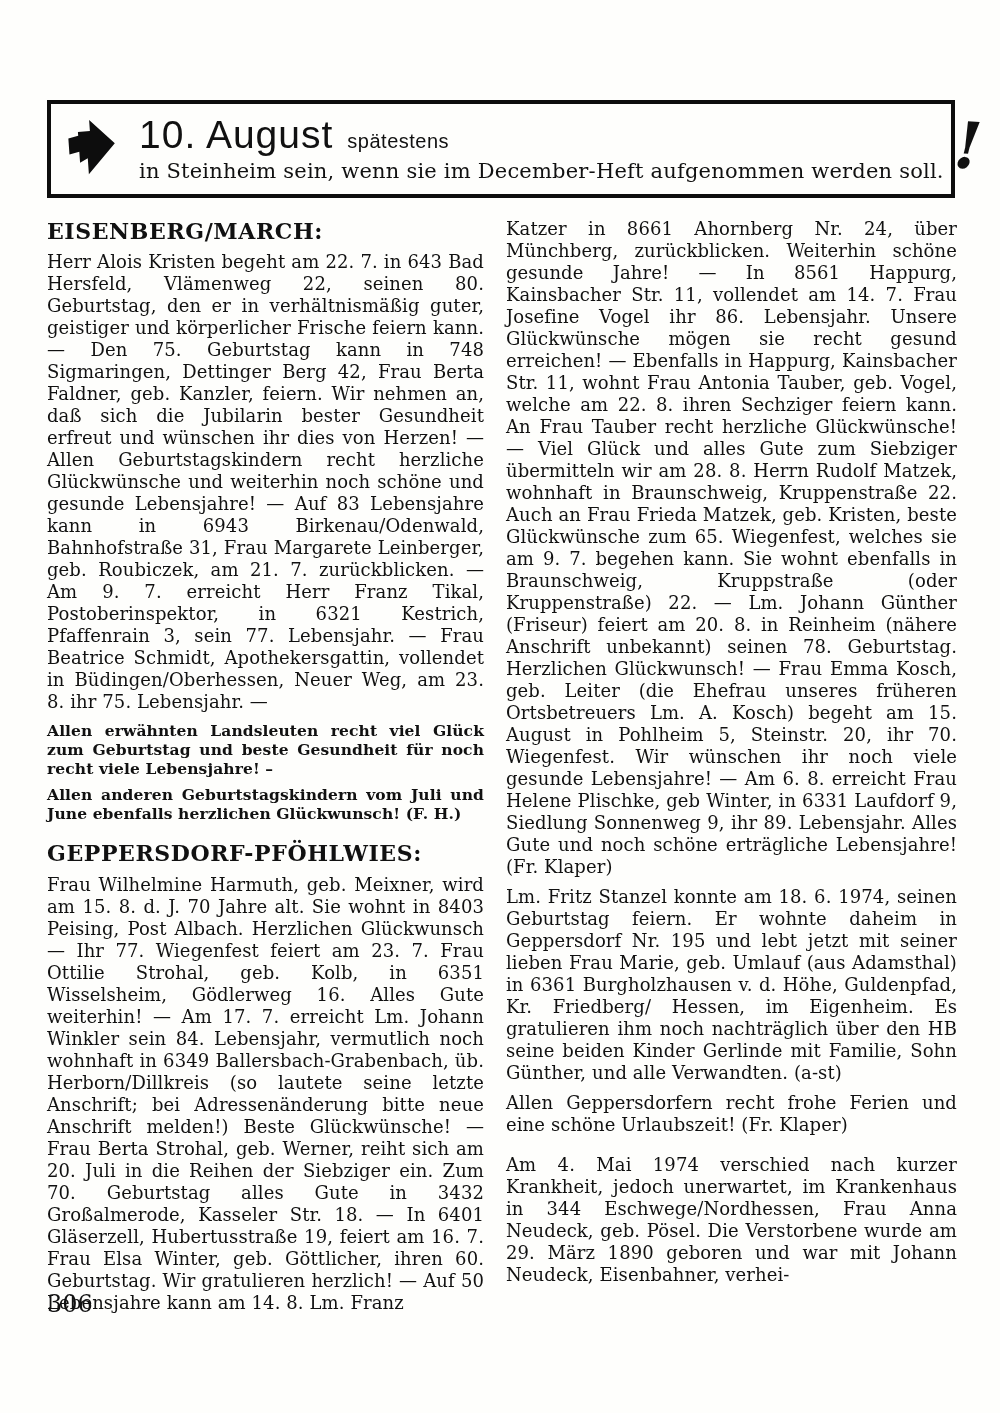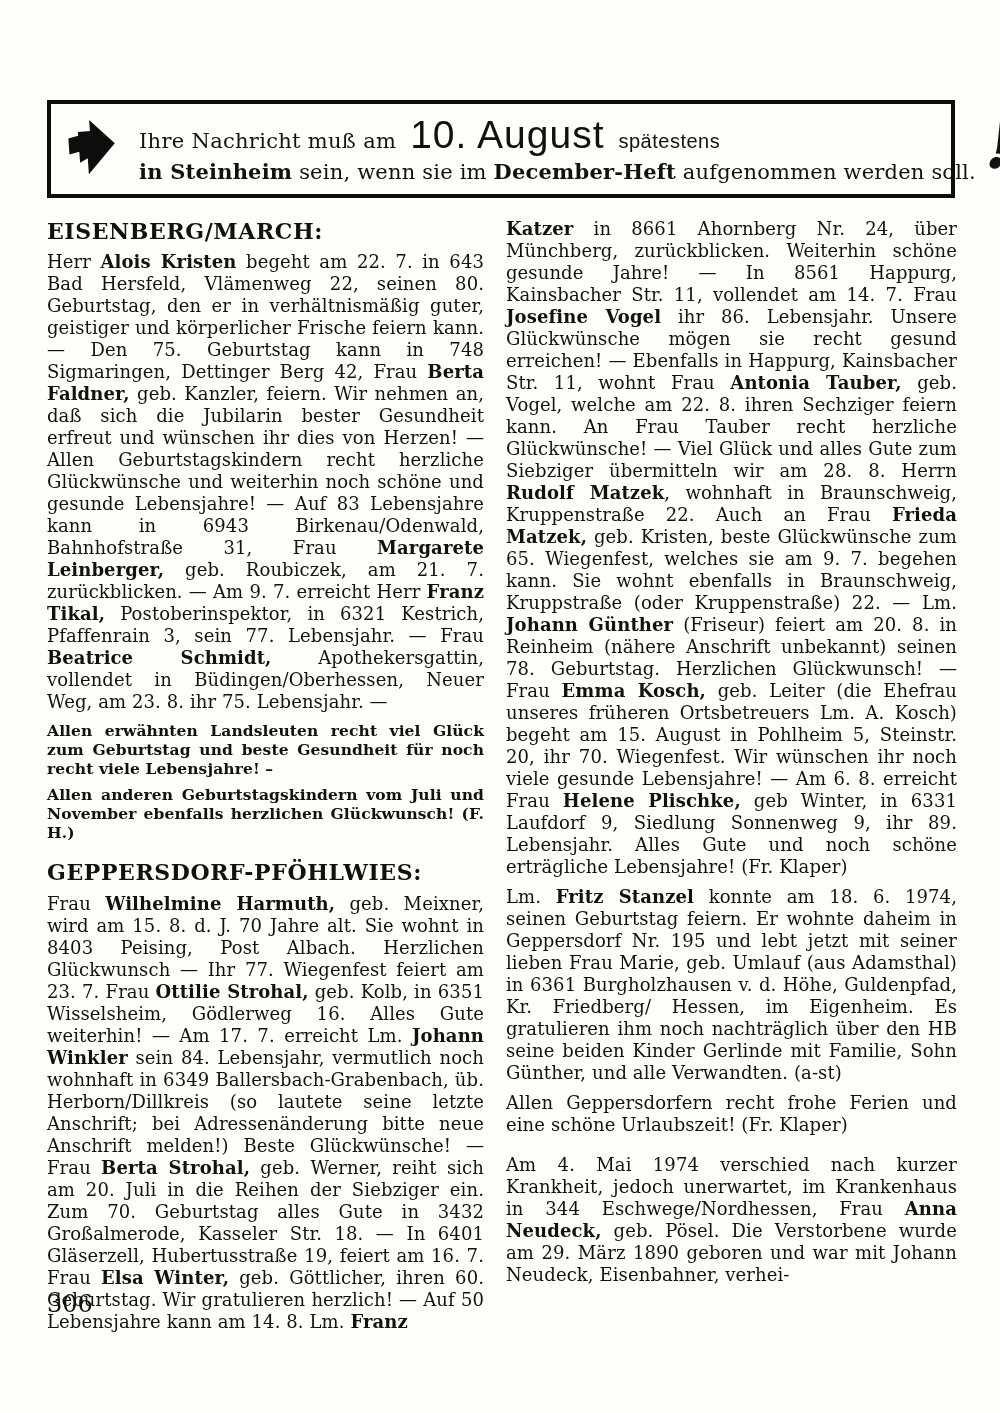--- a/index.html
+++ b/index.html
@@ -74,57 +74,56 @@
   p.note-para{
     margin:0 0 7px 0;
     font-size:15.5px;
     line-height:19px;
     text-align:justify;
     font-weight:600;
     letter-spacing:0.1px;
   }
   .section2-gap{height:10px;}
   p.tight{margin-bottom:18px;}
-  b{font-weight:bold;}
+  b{font-weight:normal;}
   
   .pageno{
     position:absolute;
     left:47px;bottom:95px;
     font-size:24px;
   }
 </style>
 </head>
 <body>
 
 <div class="page">
 
   <div class="notice-box">
     <span class="arrow-wrap">
       <svg width="52" height="58" viewBox="0 0 52 58" aria-hidden="true">
         <polygon points="14,13 26,13 26,2 50,27 22,56 22,40 14,44 14,33 4,35 4,19 14,17" fill="#0d0d0d" transform="rotate(-4 26 29)"></polygon>
       </svg>
     </span>
     <div class="notice-text">
       <div class="notice-line1">
-        <span class="nl1-prefix">Ihre Nachricht muß am</span>
         <span class="nl1-date">10. August</span>
         <span class="nl1-latest">spätestens</span>
       </div>
       <div class="notice-line2"><b>in Steinheim</b> sein, wenn sie im <b>December-Heft</b> aufgenommen werden soll.</div>
     </div>
     <span class="bang">!</span>
   </div>
 
   <div class="columns">
 
     <div class="col left">
       <h2 class="section-heading">EISENBERG/MARCH:</h2>
       <p class="body-para">Herr <b>Alois Kristen</b> begeht am 22. 7. in 643 Bad Hersfeld, Vlämenweg 22, seinen 80. Geburtstag, den er in verhältnismäßig guter, geistiger und körperlicher Frische feiern kann. — Den 75. Geburtstag kann in 748 Sigmaringen, Dettinger Berg 42, Frau <b>Berta Faldner,</b> geb. Kanzler, feiern. Wir nehmen an, daß sich die Jubilarin bester Gesundheit erfreut und wünschen ihr dies von Herzen! — Allen Geburtstagskindern recht herzliche Glückwünsche und weiterhin noch schöne und gesunde Lebensjahre! — Auf 83 Lebensjahre kann in 6943 Birkenau/Odenwald, Bahnhofstraße 31, Frau <b>Margarete Leinberger,</b> geb. Roubiczek, am 21. 7. zurückblicken. — Am 9. 7. erreicht Herr <b>Franz Tikal,</b> Postoberinspektor, in 6321 Kestrich, Pfaffenrain 3, sein 77. Lebensjahr. — Frau <b>Beatrice Schmidt,</b> Apothekersgattin, vollendet in Büdingen/Oberhessen, Neuer Weg, am 23. 8. ihr 75. Lebensjahr. —</p>
       <p class="note-para">Allen erwähnten Landsleuten recht viel Glück zum Geburtstag und beste Gesundheit für noch recht viele Lebensjahre! –</p>
-      <p class="note-para">Allen anderen Geburtstagskindern vom Juli und November ebenfalls herzlichen Glückwunsch! (F. H.)</p>
+      <p class="note-para">Allen anderen Geburtstagskindern vom Juli und June ebenfalls herzlichen Glückwunsch! (F. H.)</p>
       <div class="section2-gap"></div>
       <h2 class="section-heading">GEPPERSDORF-PFÖHLWIES:</h2>
       <p class="body-para">Frau <b>Wilhelmine Harmuth,</b> geb. Meixner, wird am 15. 8. d. J. 70 Jahre alt. Sie wohnt in 8403 Peising, Post Albach. Herzlichen Glückwunsch — Ihr 77. Wiegenfest feiert am 23. 7. Frau <b>Ottilie Strohal,</b> geb. Kolb, in 6351 Wisselsheim, Gödlerweg 16. Alles Gute weiterhin! — Am 17. 7. erreicht Lm. <b>Johann Winkler</b> sein 84. Lebensjahr, vermutlich noch wohnhaft in 6349 Ballersbach-Grabenbach, üb. Herborn/Dillkreis (so lautete seine letzte Anschrift; bei Adressenänderung bitte neue Anschrift melden!) Beste Glückwünsche! — Frau <b>Berta Strohal,</b> geb. Werner, reiht sich am 20. Juli in die Reihen der Siebziger ein. Zum 70. Geburtstag alles Gute in 3432 Großalmerode, Kasseler Str. 18. — In 6401 Gläserzell, Hubertusstraße 19, feiert am 16. 7. Frau <b>Elsa Winter,</b> geb. Göttlicher, ihren 60. Geburtstag. Wir gratulieren herzlich! — Auf 50 Lebensjahre kann am 14. 8. Lm. <b>Franz</b></p>
     </div>
 
     <div class="col right">
       <p class="body-para"><b>Katzer</b> in 8661 Ahornberg Nr. 24, über Münchberg, zurückblicken. Weiterhin schöne gesunde Jahre! — In 8561 Happurg, Kainsbacher Str. 11, vollendet am 14. 7. Frau <b>Josefine Vogel</b> ihr 86. Lebensjahr. Unsere Glückwünsche mögen sie recht gesund erreichen! — Ebenfalls in Happurg, Kainsbacher Str. 11, wohnt Frau <b>Antonia Tauber,</b> geb. Vogel, welche am 22. 8. ihren Sechziger feiern kann. An Frau Tauber recht herzliche Glückwünsche! — Viel Glück und alles Gute zum Siebziger übermitteln wir am 28. 8. Herrn <b>Rudolf Matzek</b>, wohnhaft in Braunschweig, Kruppenstraße 22. Auch an Frau <b>Frieda Matzek,</b> geb. Kristen, beste Glückwünsche zum 65. Wiegenfest, welches sie am 9. 7. begehen kann. Sie wohnt ebenfalls in Braunschweig, Kruppstraße (oder Kruppenstraße) 22. — Lm. <b>Johann Günther</b> (Friseur) feiert am 20. 8. in Reinheim (nähere Anschrift unbekannt) seinen 78. Geburtstag. Herzlichen Glückwunsch! — Frau <b>Emma Kosch,</b> geb. Leiter (die Ehefrau unseres früheren Ortsbetreuers Lm. A. Kosch) begeht am 15. August in Pohlheim 5, Steinstr. 20, ihr 70. Wiegenfest. Wir wünschen ihr noch viele gesunde Lebensjahre! — Am 6. 8. erreicht Frau <b>Helene Plischke,</b> geb Winter, in 6331 Laufdorf 9, Siedlung Sonnenweg 9, ihr 89. Lebensjahr. Alles Gute und noch schöne erträgliche Lebensjahre! (Fr. Klaper)</p>
       <p class="body-para">Lm. <b>Fritz Stanzel</b> konnte am 18. 6. 1974, seinen Geburtstag feiern. Er wohnte daheim in Geppersdorf Nr. 195 und lebt jetzt mit seiner lieben Frau Marie, geb. Umlauf (aus Adamsthal) in 6361 Burgholzhausen v. d. Höhe, Guldenpfad, Kr. Friedberg/ Hessen, im Eigenheim. Es gratulieren ihm noch nachträglich über den HB seine beiden Kinder Gerlinde mit Familie, Sohn Günther, und alle Verwandten. (a-st)</p>
       <p class="body-para tight">Allen Geppersdorfern recht frohe Ferien und eine schöne Urlaubszeit! (Fr. Klaper)</p>
       <p class="body-para">Am 4. Mai 1974 verschied nach kurzer Krankheit, jedoch unerwartet, im Krankenhaus in 344 Eschwege/Nordhessen, Frau <b>Anna Neudeck,</b> geb. Pösel. Die Verstorbene wurde am 29. März 1890 geboren und war mit Johann Neudeck, Eisenbahner, verhei-</p>

